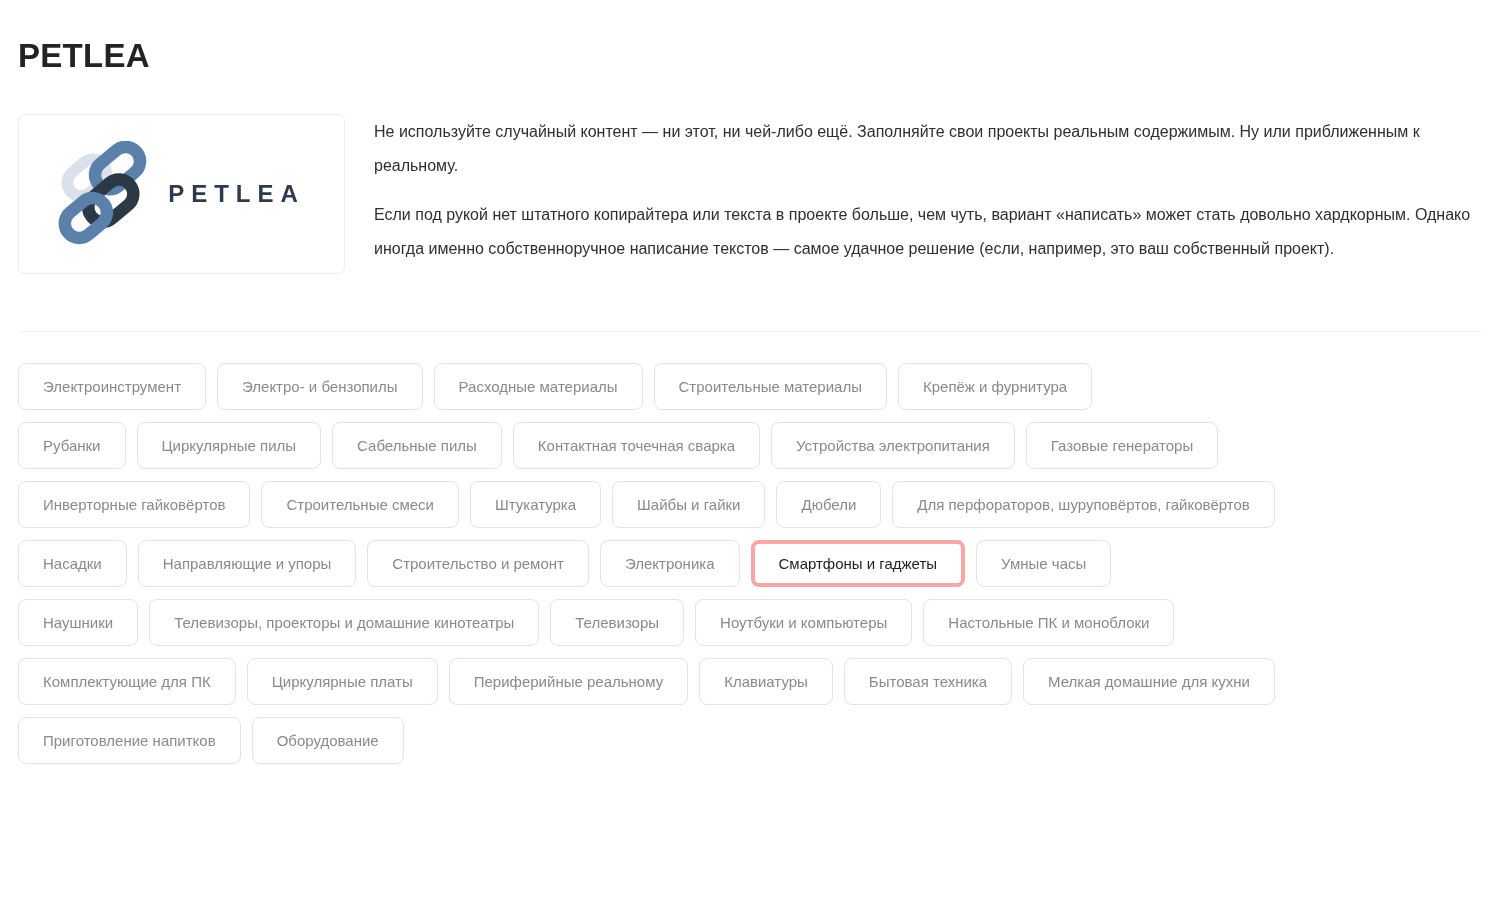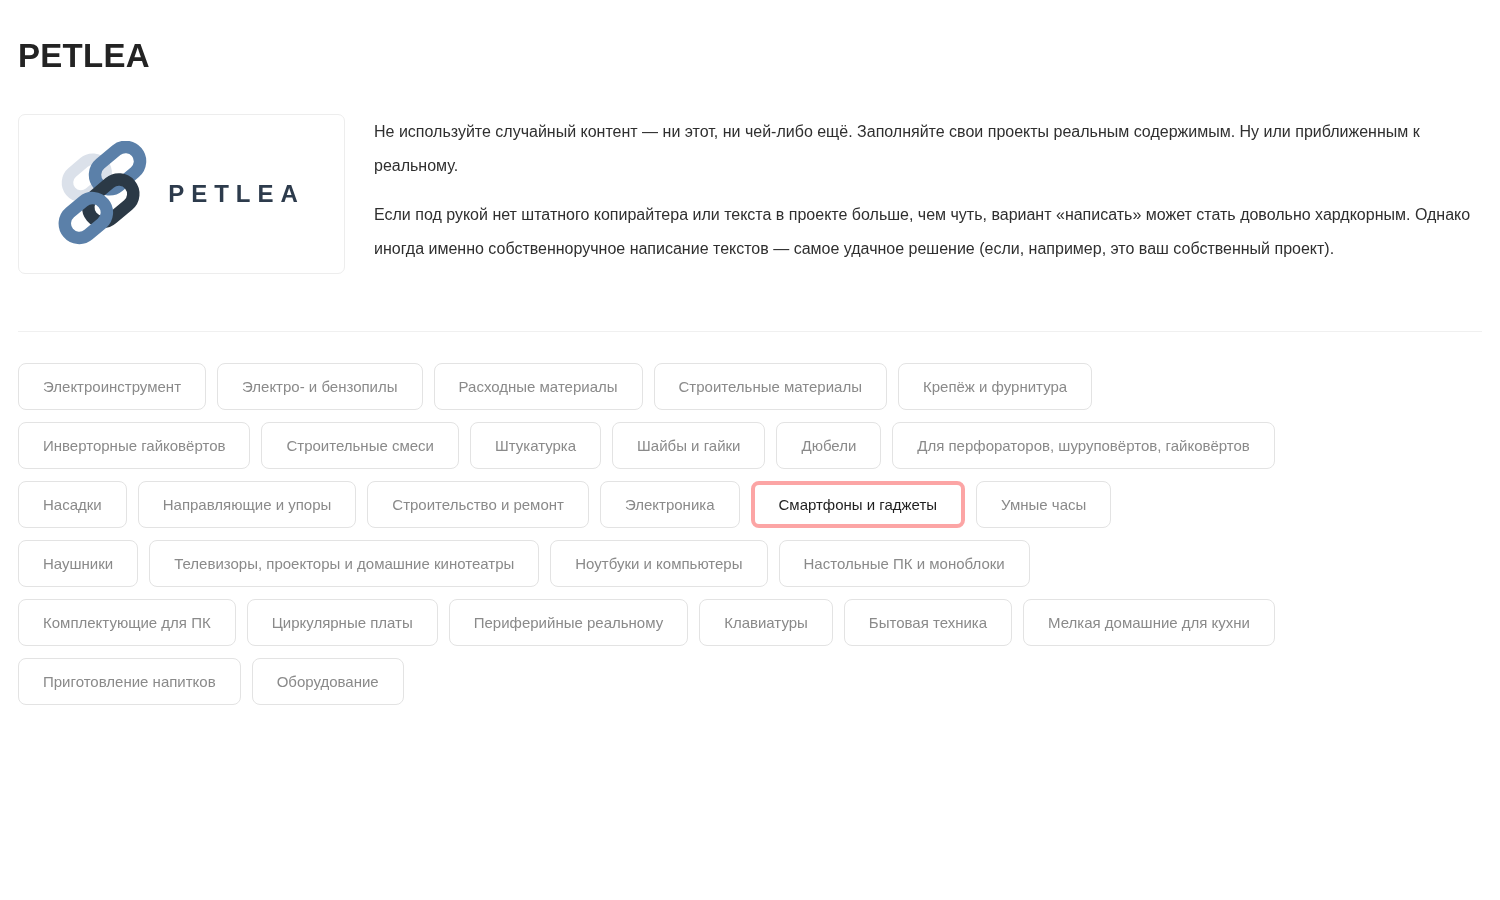--- a/index.html
+++ b/index.html
@@ -123,38 +123,47 @@
 
   <div class="chip-rows">
       <div class="chip-row">
         <button class="chip">Электроинструмент</button>
         <button class="chip">Электро- и бензопилы</button>
         <button class="chip">Расходные материалы</button>
         <button class="chip">Строительные материалы</button>
         <button class="chip">Крепёж и фурнитура</button>
       </div>
       <div class="chip-row">
+        <button class="chip">Рубанки</button>
+        <button class="chip">Циркулярные пилы</button>
+        <button class="chip">Сабельные пилы</button>
+        <button class="chip">Контактная точечная сварка</button>
+        <button class="chip">Устройства электропитания</button>
+        <button class="chip">Газовые генераторы</button>
+      </div>
+      <div class="chip-row">
         <button class="chip">Инверторные гайковёртов</button>
         <button class="chip">Строительные смеси</button>
         <button class="chip">Штукатурка</button>
         <button class="chip">Шайбы и гайки</button>
         <button class="chip">Дюбели</button>
         <button class="chip">Для перфораторов, шуруповёртов, гайковёртов</button>
       </div>
       <div class="chip-row">
         <button class="chip">Насадки</button>
         <button class="chip">Направляющие и упоры</button>
         <button class="chip">Строительство и ремонт</button>
         <button class="chip">Электроника</button>
         <button class="chip selected">Смартфоны и гаджеты</button>
         <button class="chip">Умные часы</button>
       </div>
       <div class="chip-row">
         <button class="chip">Наушники</button>
         <button class="chip">Телевизоры, проекторы и домашние кинотеатры</button>
+        <button class="chip">Телевизоры</button>
         <button class="chip">Ноутбуки и компьютеры</button>
         <button class="chip">Настольные ПК и моноблоки</button>
       </div>
       <div class="chip-row">
         <button class="chip">Комплектующие для ПК</button>
         <button class="chip">Циркулярные платы</button>
         <button class="chip">Периферийные реальному</button>
         <button class="chip">Клавиатуры</button>
         <button class="chip">Бытовая техника</button>
         <button class="chip">Мелкая домашние для кухни</button>

